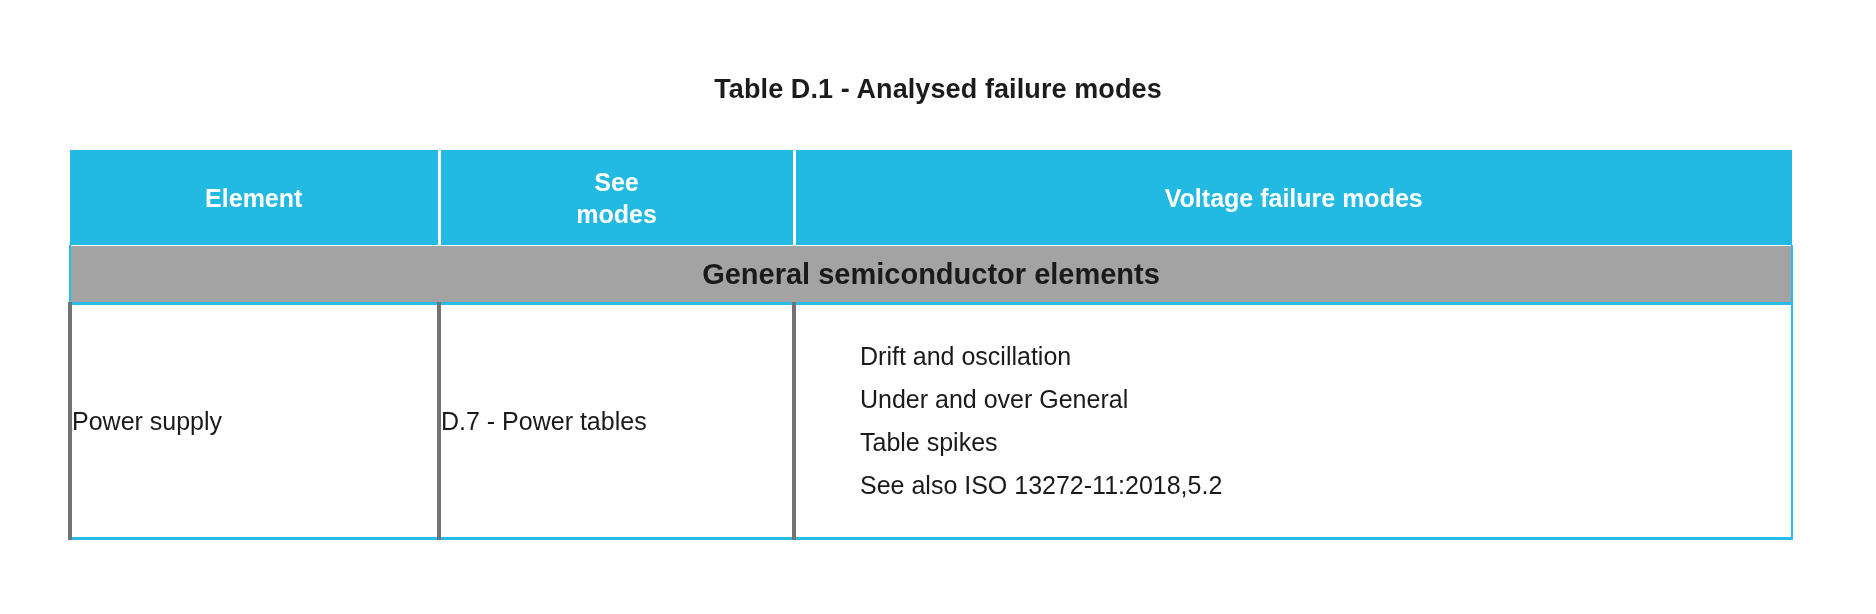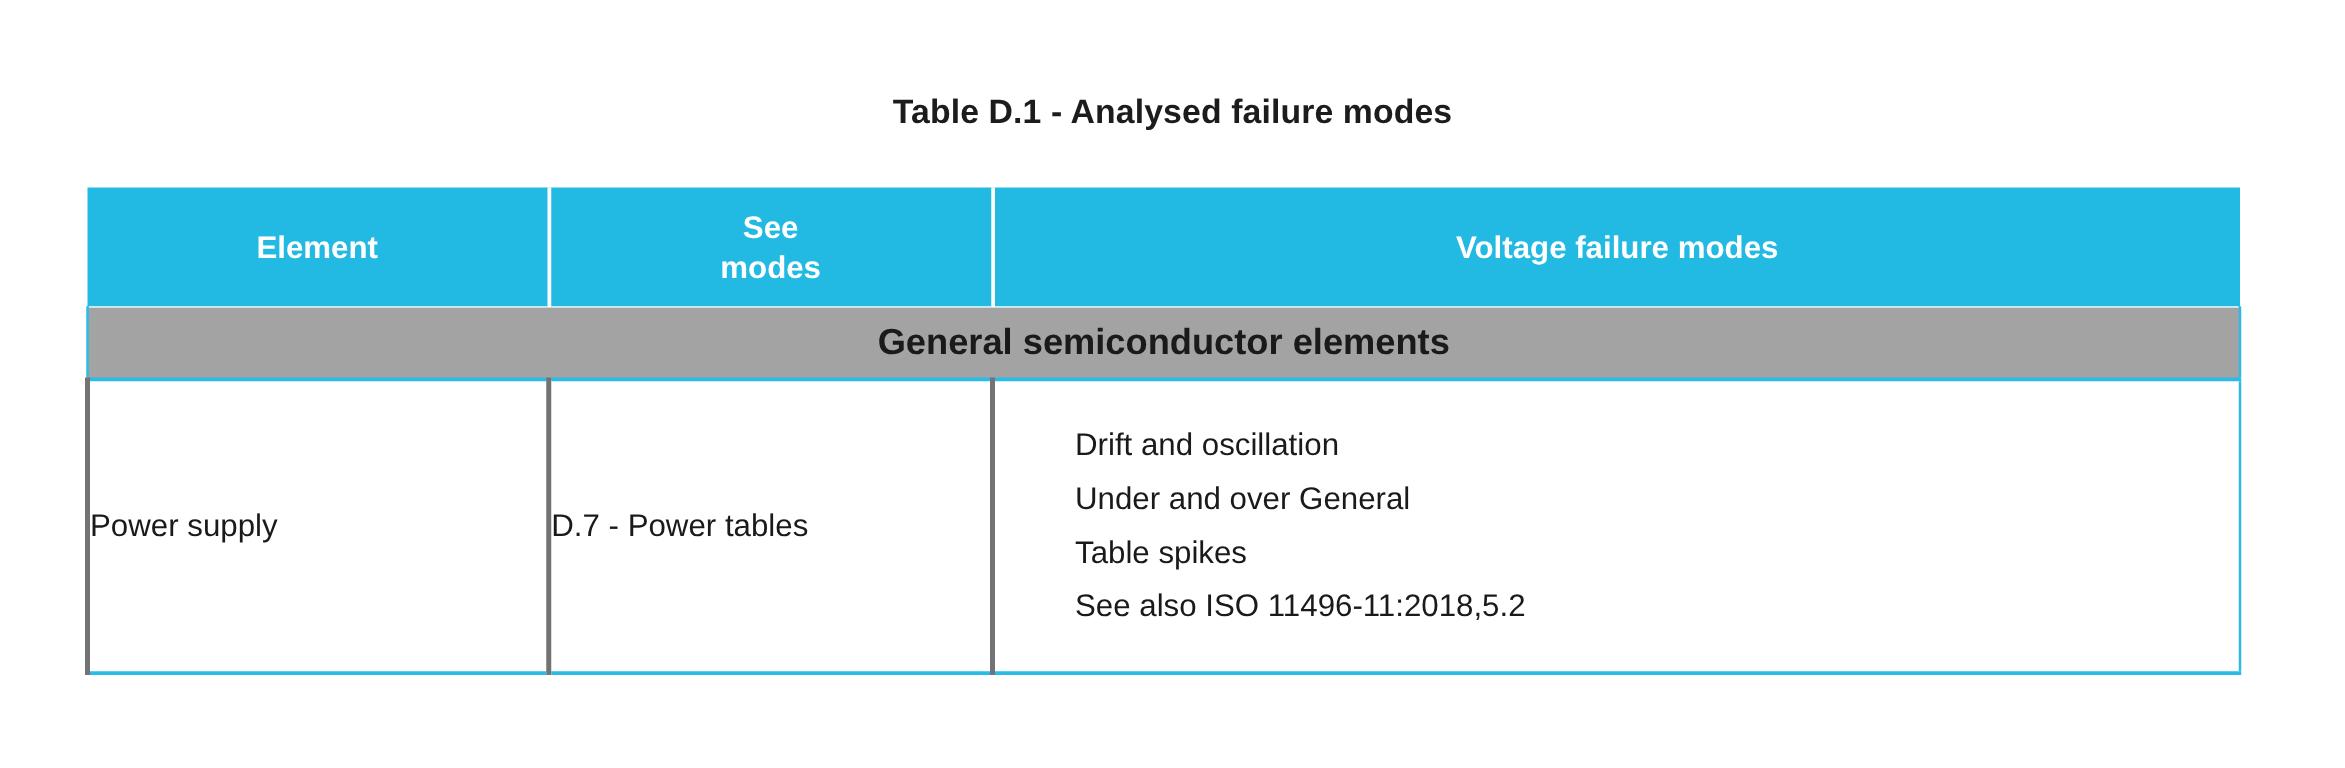--- a/index.html
+++ b/index.html
@@ -155,21 +155,21 @@
           <td colspan="3">General semiconductor elements</td>
         </tr>
         <tr class="data-row">
           <td class="cell-element">Power supply</td>
           <td class="cell-see">D.7 - Power tables</td>
           <td class="cell-modes">
             <div class="mode-list">
               <span class="mode-item">Drift and oscillation</span>
               <span class="mode-item">Under and over General</span>
               <span class="mode-item">Table spikes</span>
-              <span class="mode-item">See also ISO 11496-11:2018,5.2</span>
+              <span class="mode-item">See also ISO 13272-11:2018,5.2</span>
             </div>
           </td>
         </tr>
       </tbody>
     </table>
   </div>
 
 </div>
 
 </body></html>

